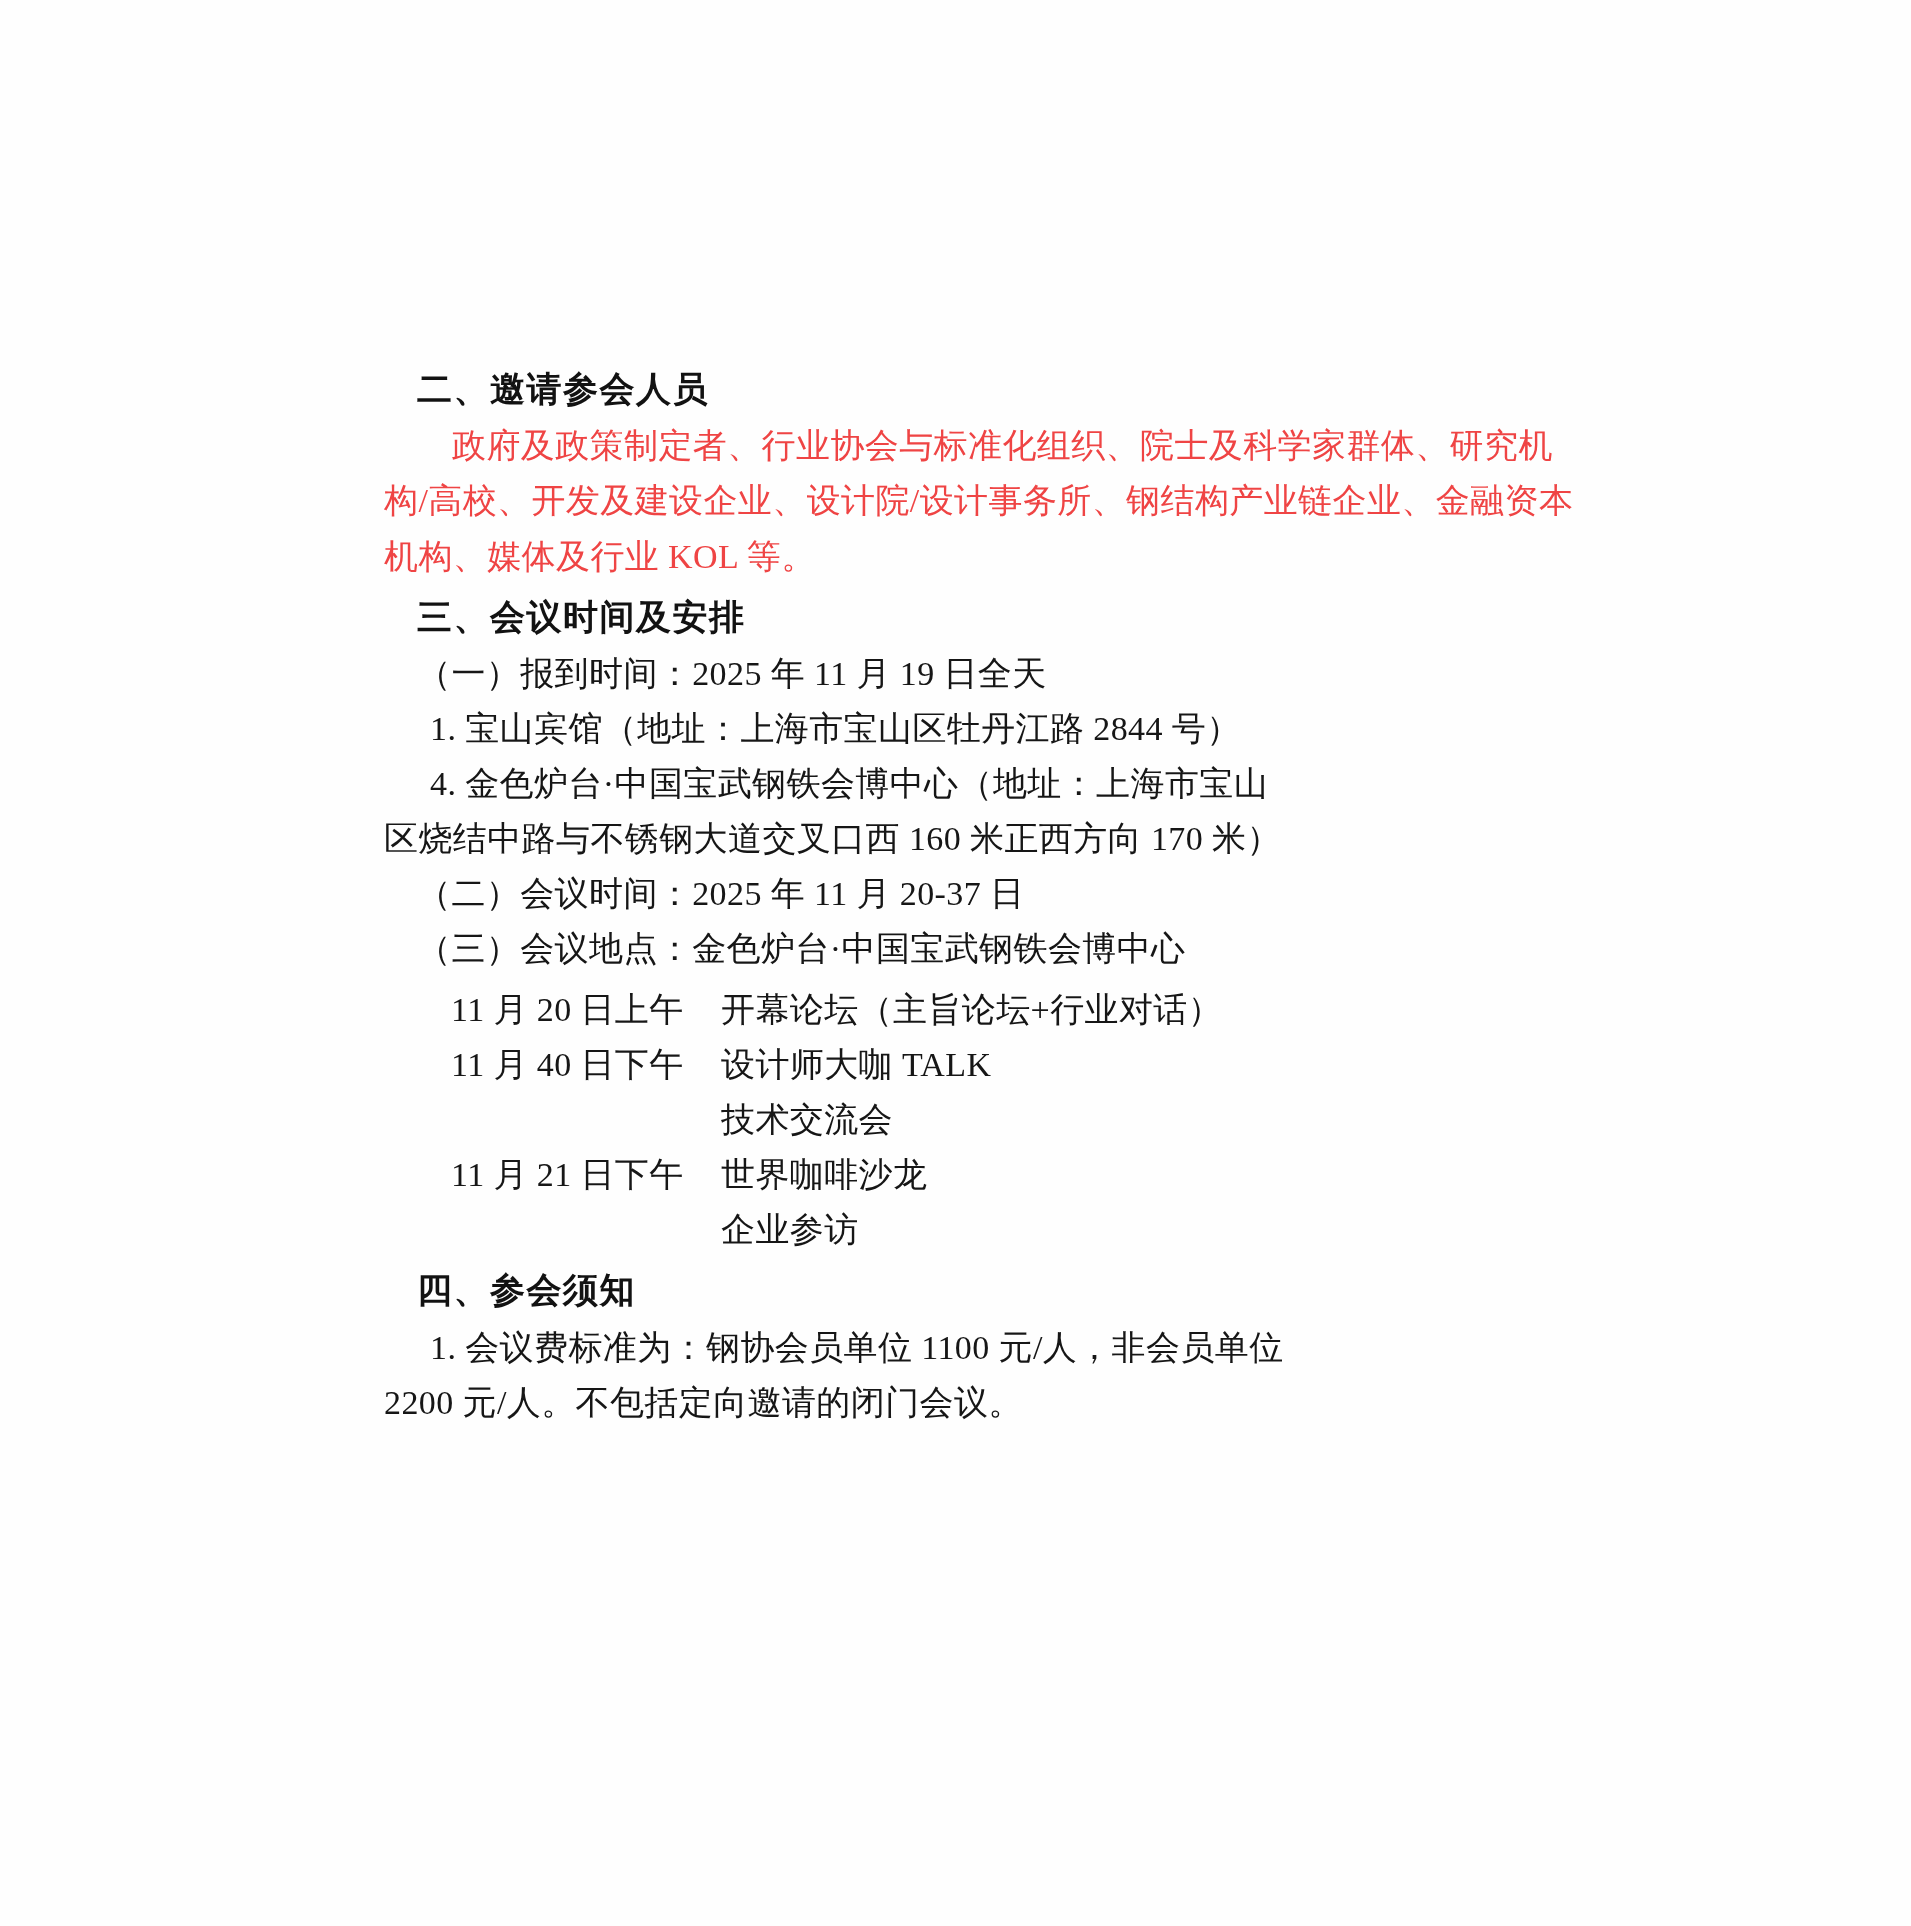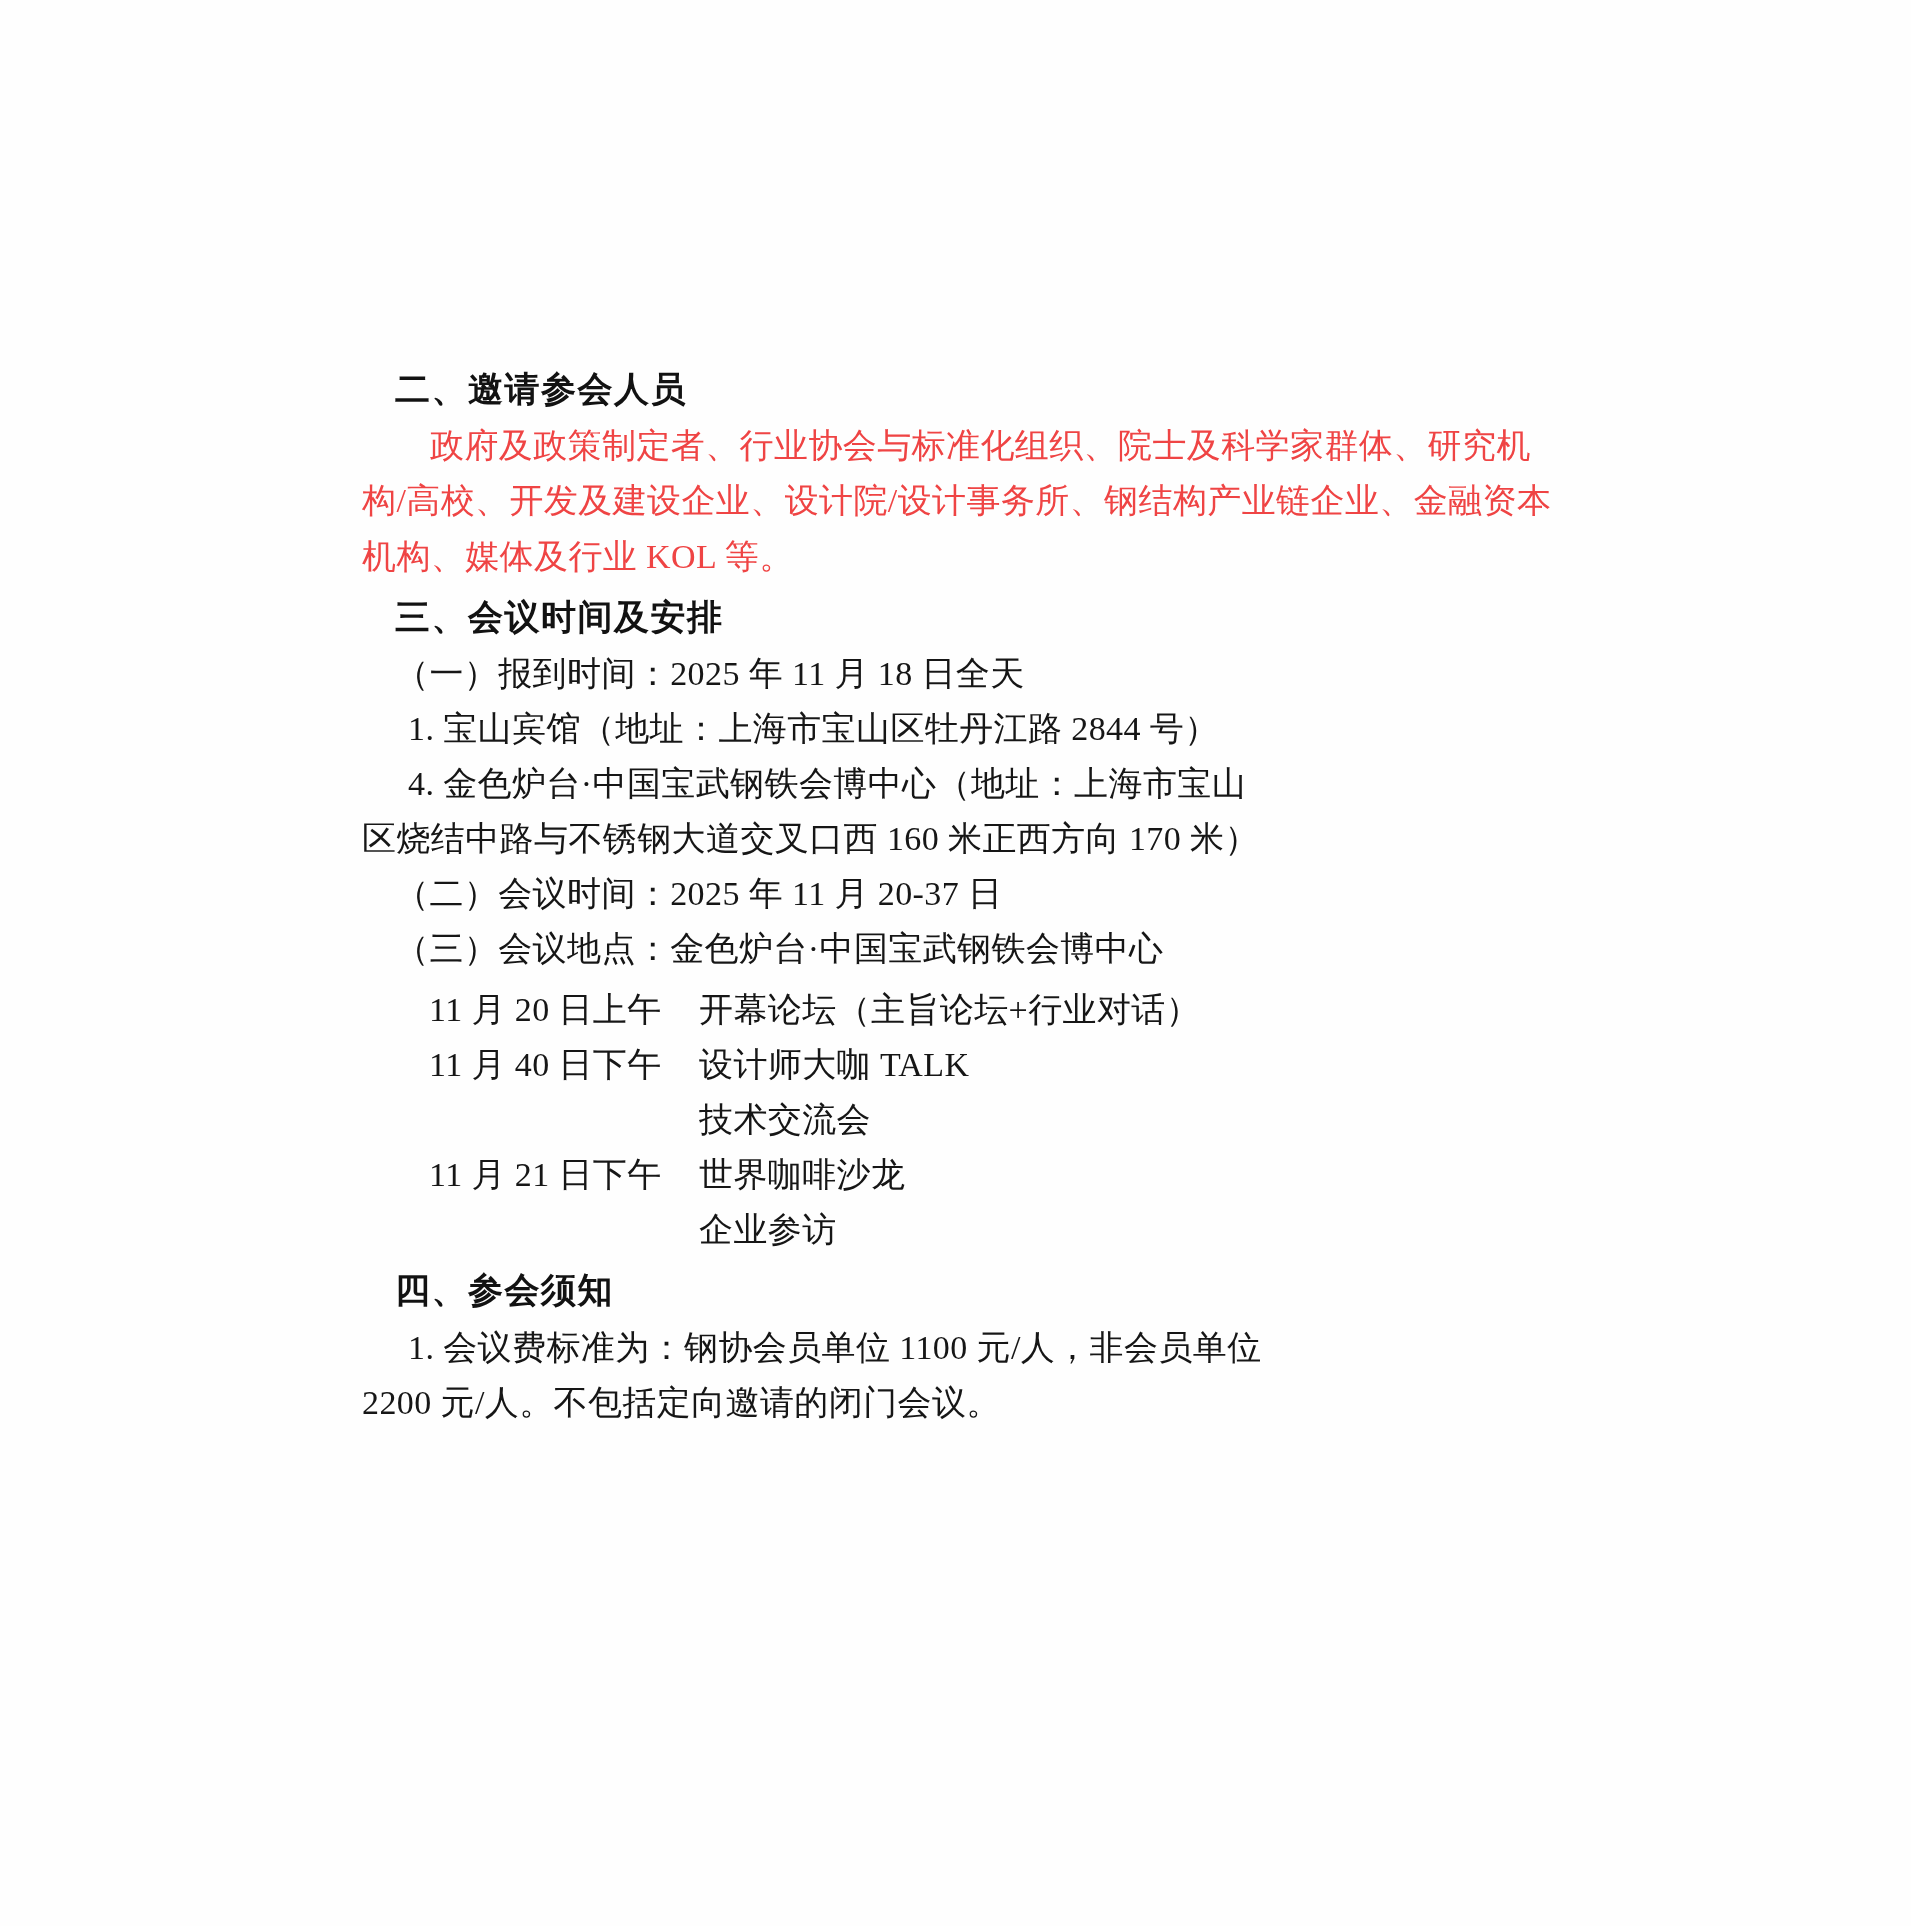--- a/index.html
+++ b/index.html
@@ -14,21 +14,21 @@
   .page {
     position: relative;
     width: 1911px;
     height: 2703px;
     background: #fefefe;
     box-sizing: border-box;
     overflow: hidden;
   }
   .content {
     position: absolute;
-    left: 362px;
+    left: 384px;
     top: 366px;
     width: 1194px;
   }
   .heading {
     font-family: "Liberation Sans", "DejaVu Sans", sans-serif;
     font-weight: bold;
     font-size: 35px;
     letter-spacing: 1.5px;
     margin: 0 0 5.4px 0;
     padding-left: 33px;
@@ -79,21 +79,21 @@
   <div class="content">
 
     <h2 class="heading">二、邀请参会人员</h2>
 
     <p class="para">政府及政策制定者、行业协会与标准化组织、院士及科学家群体、研究机构/高校、开发及建设企业、设计院/设计事务所、钢结构产业链企业、金融资本机构、媒体及行业 KOL 等。</p>
 
     <div class="gap-md"></div>
 
     <h2 class="heading">三、会议时间及安排</h2>
 
-    <div class="line ind1">（一）报到时间：2025 年 11 月 18 日全天</div>
+    <div class="line ind1">（一）报到时间：2025 年 11 月 19 日全天</div>
 
     <div class="line ind2">1. 宝山宾馆（地址：上海市宝山区牡丹江路 2844 号）</div>
 
     <div class="line ind2">4. 金色炉台·中国宝武钢铁会博中心（地址：上海市宝山</div>
     <div class="line">区烧结中路与不锈钢大道交叉口西 160 米正西方向 170 米）</div>
 
     <div class="line ind1">（二）会议时间：2025 年 11 月 20-37 日</div>
 
     <div class="line ind1">（三）会议地点：金色炉台·中国宝武钢铁会博中心</div>
 

